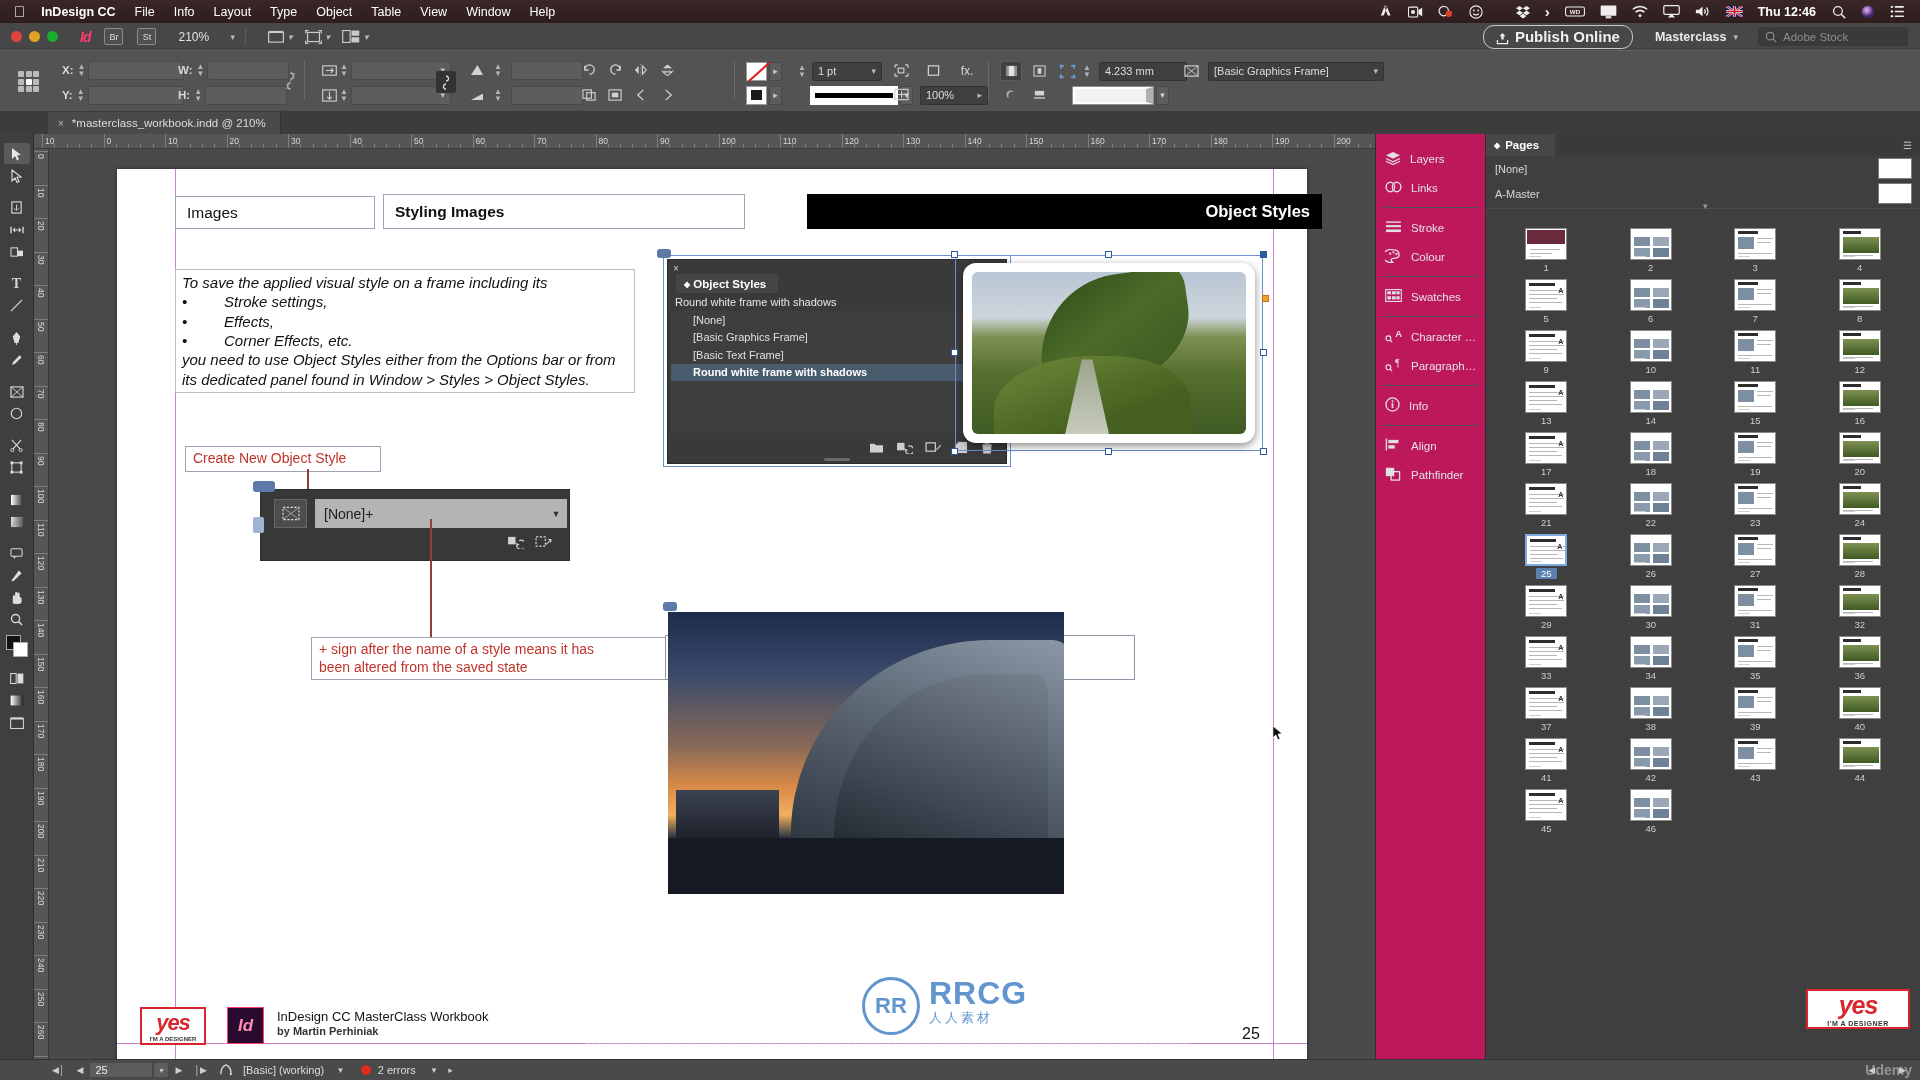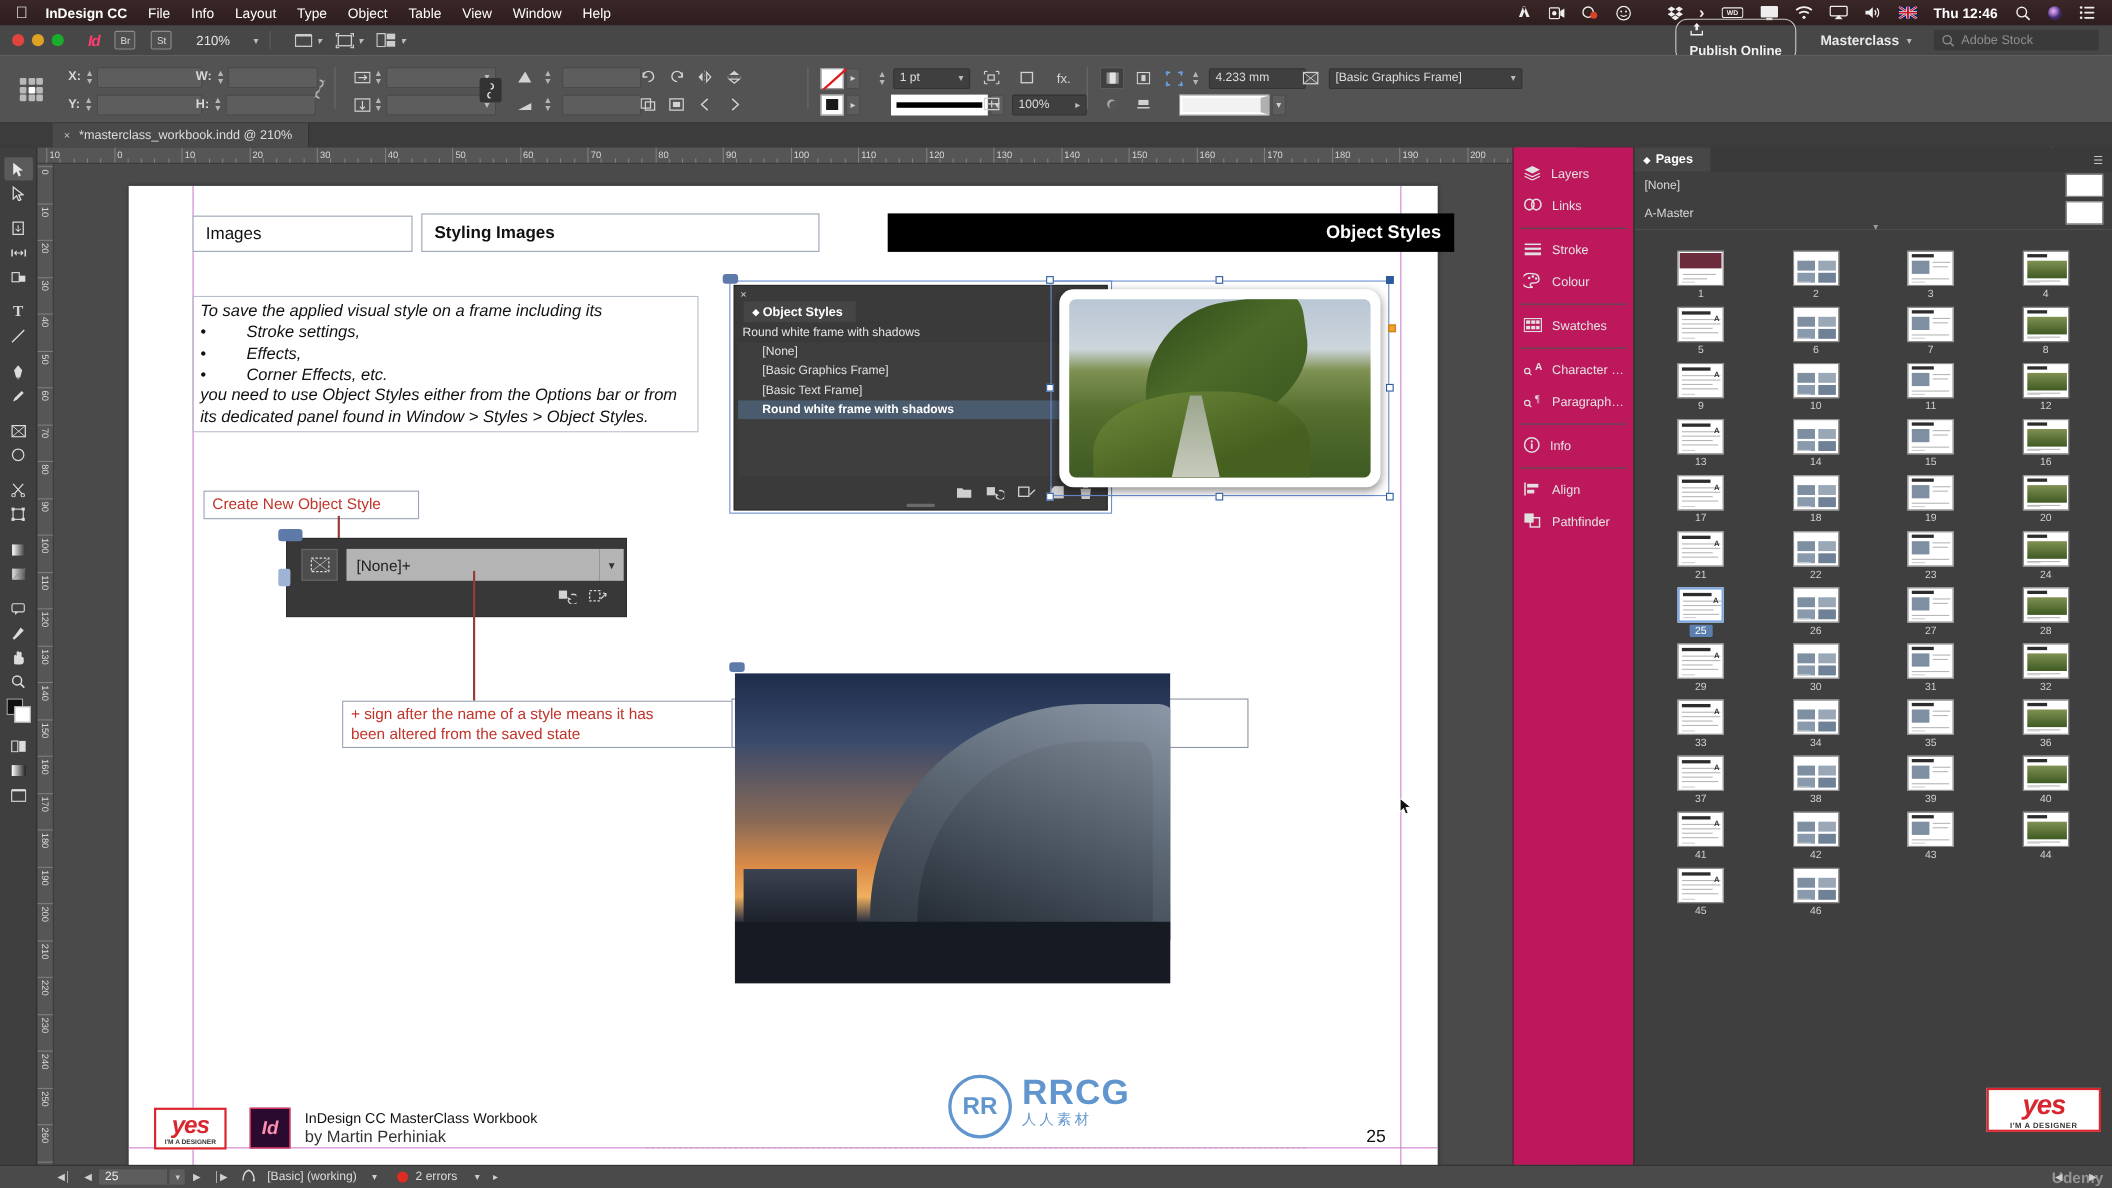--- a/index.html
+++ b/index.html
@@ -44,23 +44,22 @@
     color: #ddd; font-size: 9px; display: inline-flex; align-items: center;
     justify-content: center; margin-left: 14px; background: #4f4f4f;
   }
   .zoomfield { margin-left: 22px; color: #e3e3e3; font-size: 12px; width: 52px; }
   .dn { font-size: 9px; color: #bbb; }
   .appbar-sep { width: 1px; height: 17px; background: #5c5c5c; margin: 0 10px; }
   .viewicon { margin-left: 12px; color: #ccc; display: inline-flex; align-items: center; gap: 4px; }
   #appbar .spacer { flex: 1; }
   .publish-btn {
     border: 1px solid #c9c9c9; border-radius: 11px; padding: 2px 12px 3px;
-    color: #f0f0f0; font-size: 12px; display: flex; align-items: flex-start; gap: 6px;
+    color: #f0f0f0; font-size: 15px; display: flex; align-items: flex-end; gap: 6px;
     font-weight: bold;
-    flex-direction: column;
   }
   .workspace { margin-left: 22px; color: #e9e9e9; font-size: 12.5px; font-weight: bold; }
   .stock {
     margin-left: 20px; margin-right: 12px; background: #3a3a3a; border-radius: 2px;
     width: 150px; height: 19px; color: #8e8e8e; font-size: 11.5px;
     display: flex; align-items: center; padding: 0 7px; gap: 6px;
   }
 
   
   #controlbar {
@@ -305,21 +304,21 @@
     display: flex; flex-direction: column; align-items: center; justify-content: center;
   }
   .yes-logo .y { color: #d9262e; font-weight: bold; font-style: italic; letter-spacing: -1px; }
   .yes-logo .s { color: #333; font-size: 6px; font-weight: bold; }
   .id-sq {
     position: absolute; background: #2b0a30; border: 1px solid #ff3d6e;
     color: #ff8fb0; display: flex; align-items: center; justify-content: center;
     font-weight: bold; font-style: italic; font-size: 17px;
   }
   .footer-txt { position: absolute; font-size: 13px; color: #111; line-height: 1.25; }
-  .footer-txt .sub { font-size: 15px; color: #333; }
+  .footer-txt .sub { font-size: 11px; color: #333; font-weight: bold; }
   .pgnum { position: absolute; font-size: 16px; color: #111; }
 
   
   #watermark {
     position: absolute; left: 862px; top: 977px; display: flex; align-items: flex-start;
     gap: 9px; opacity: .82; pointer-events: none;
   }
   #wm-circle {
     width: 58px; height: 58px; border-radius: 50%; border: 3.5px solid #3f7ec4;
     display: flex; align-items: center; justify-content: center;

